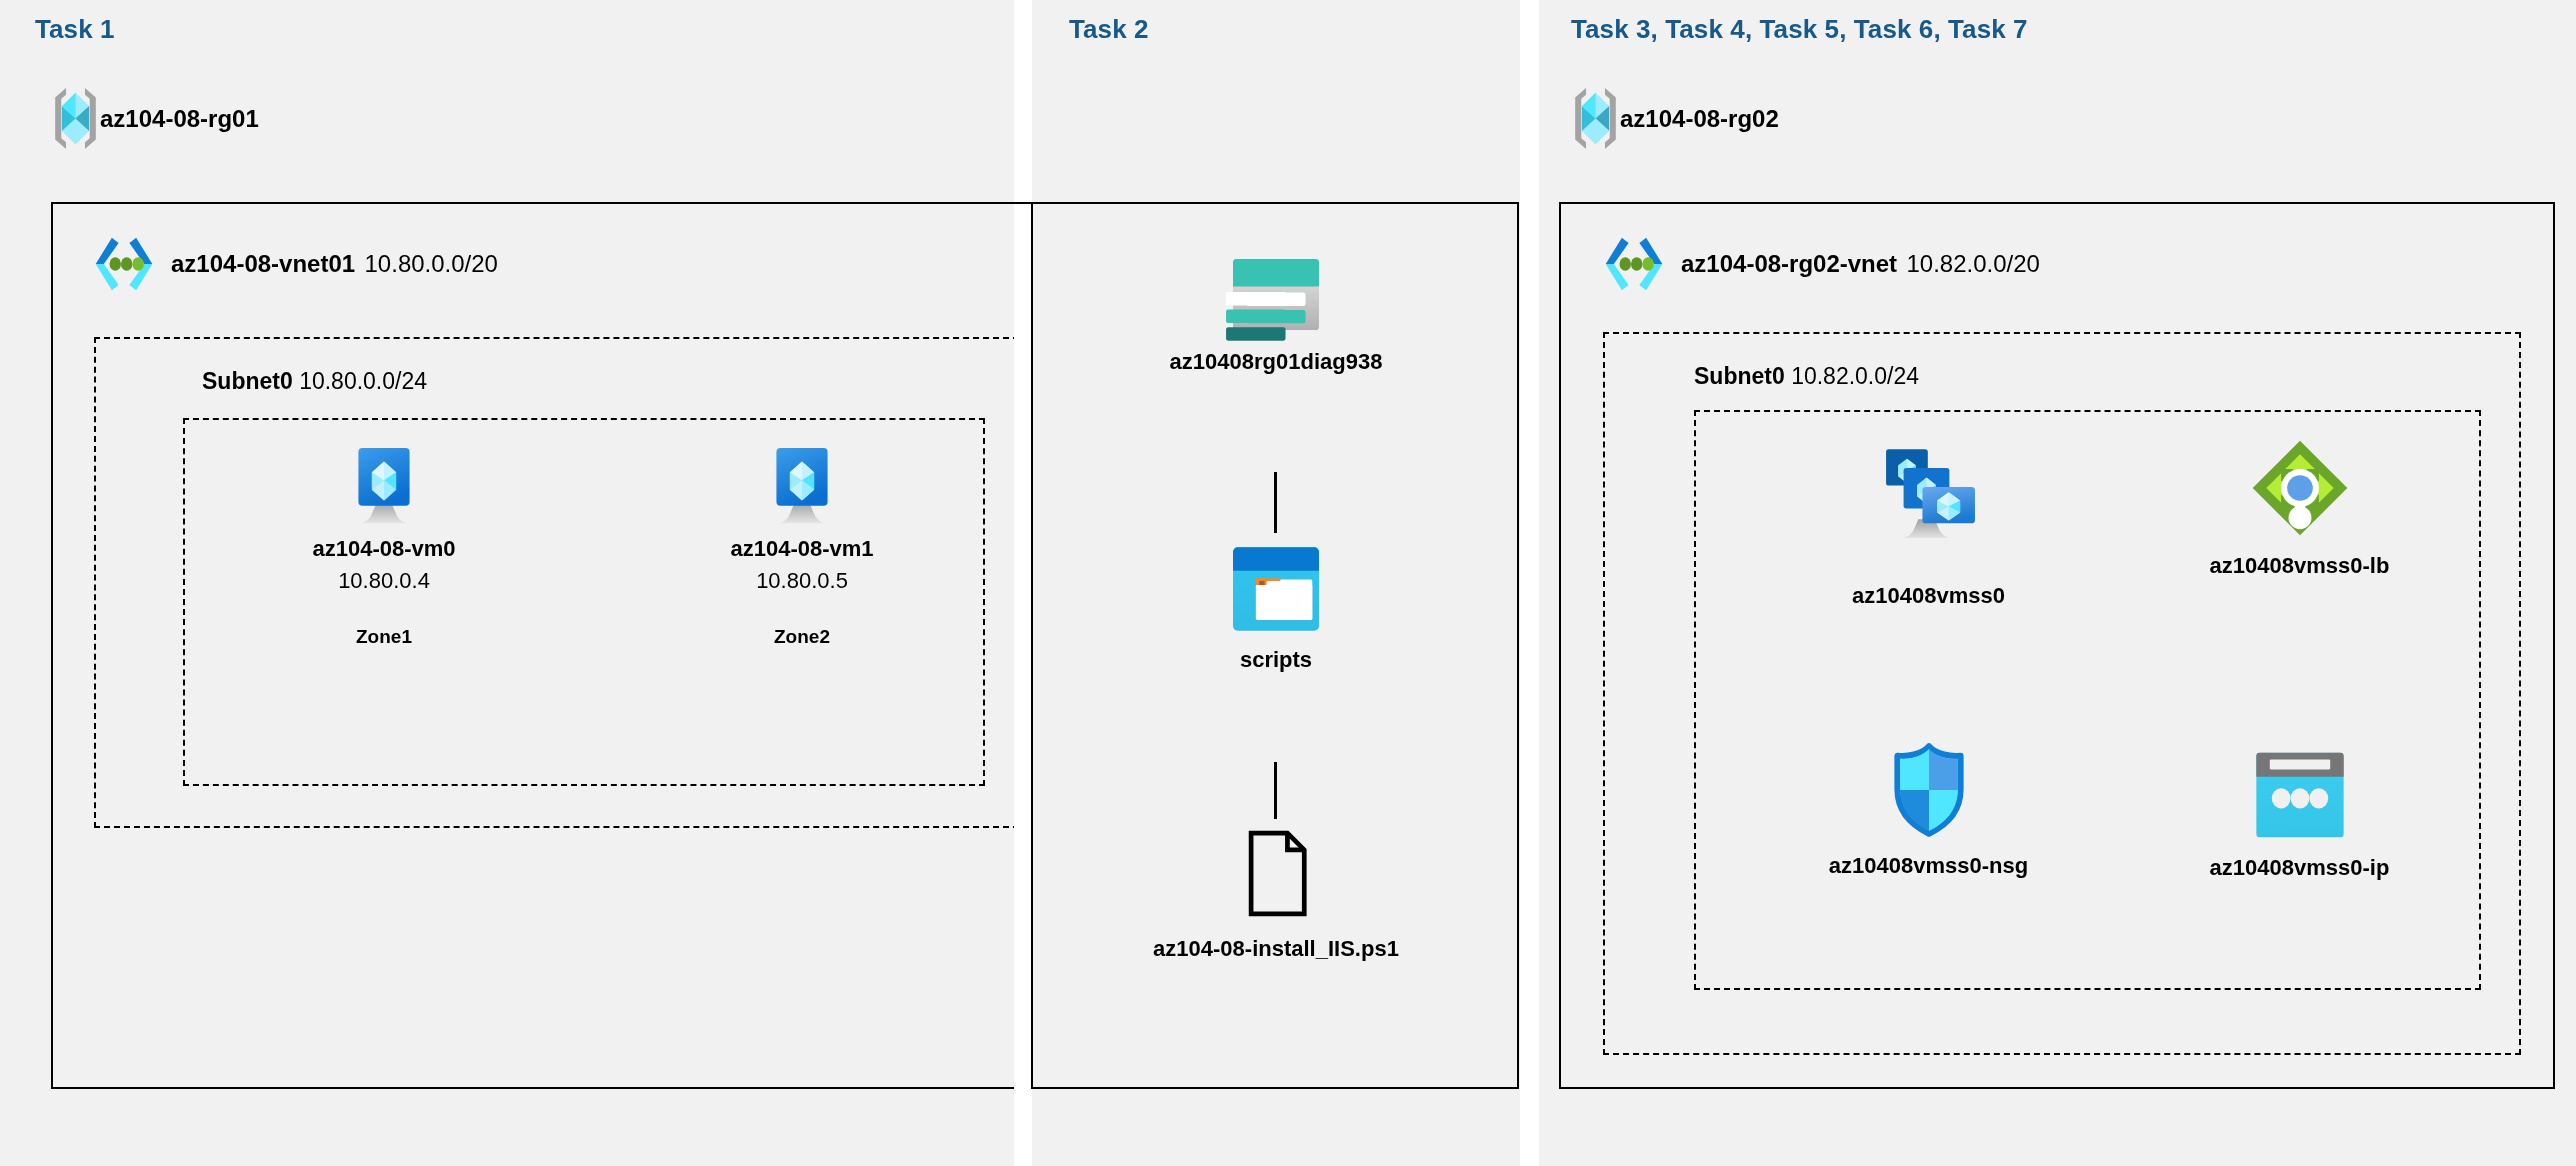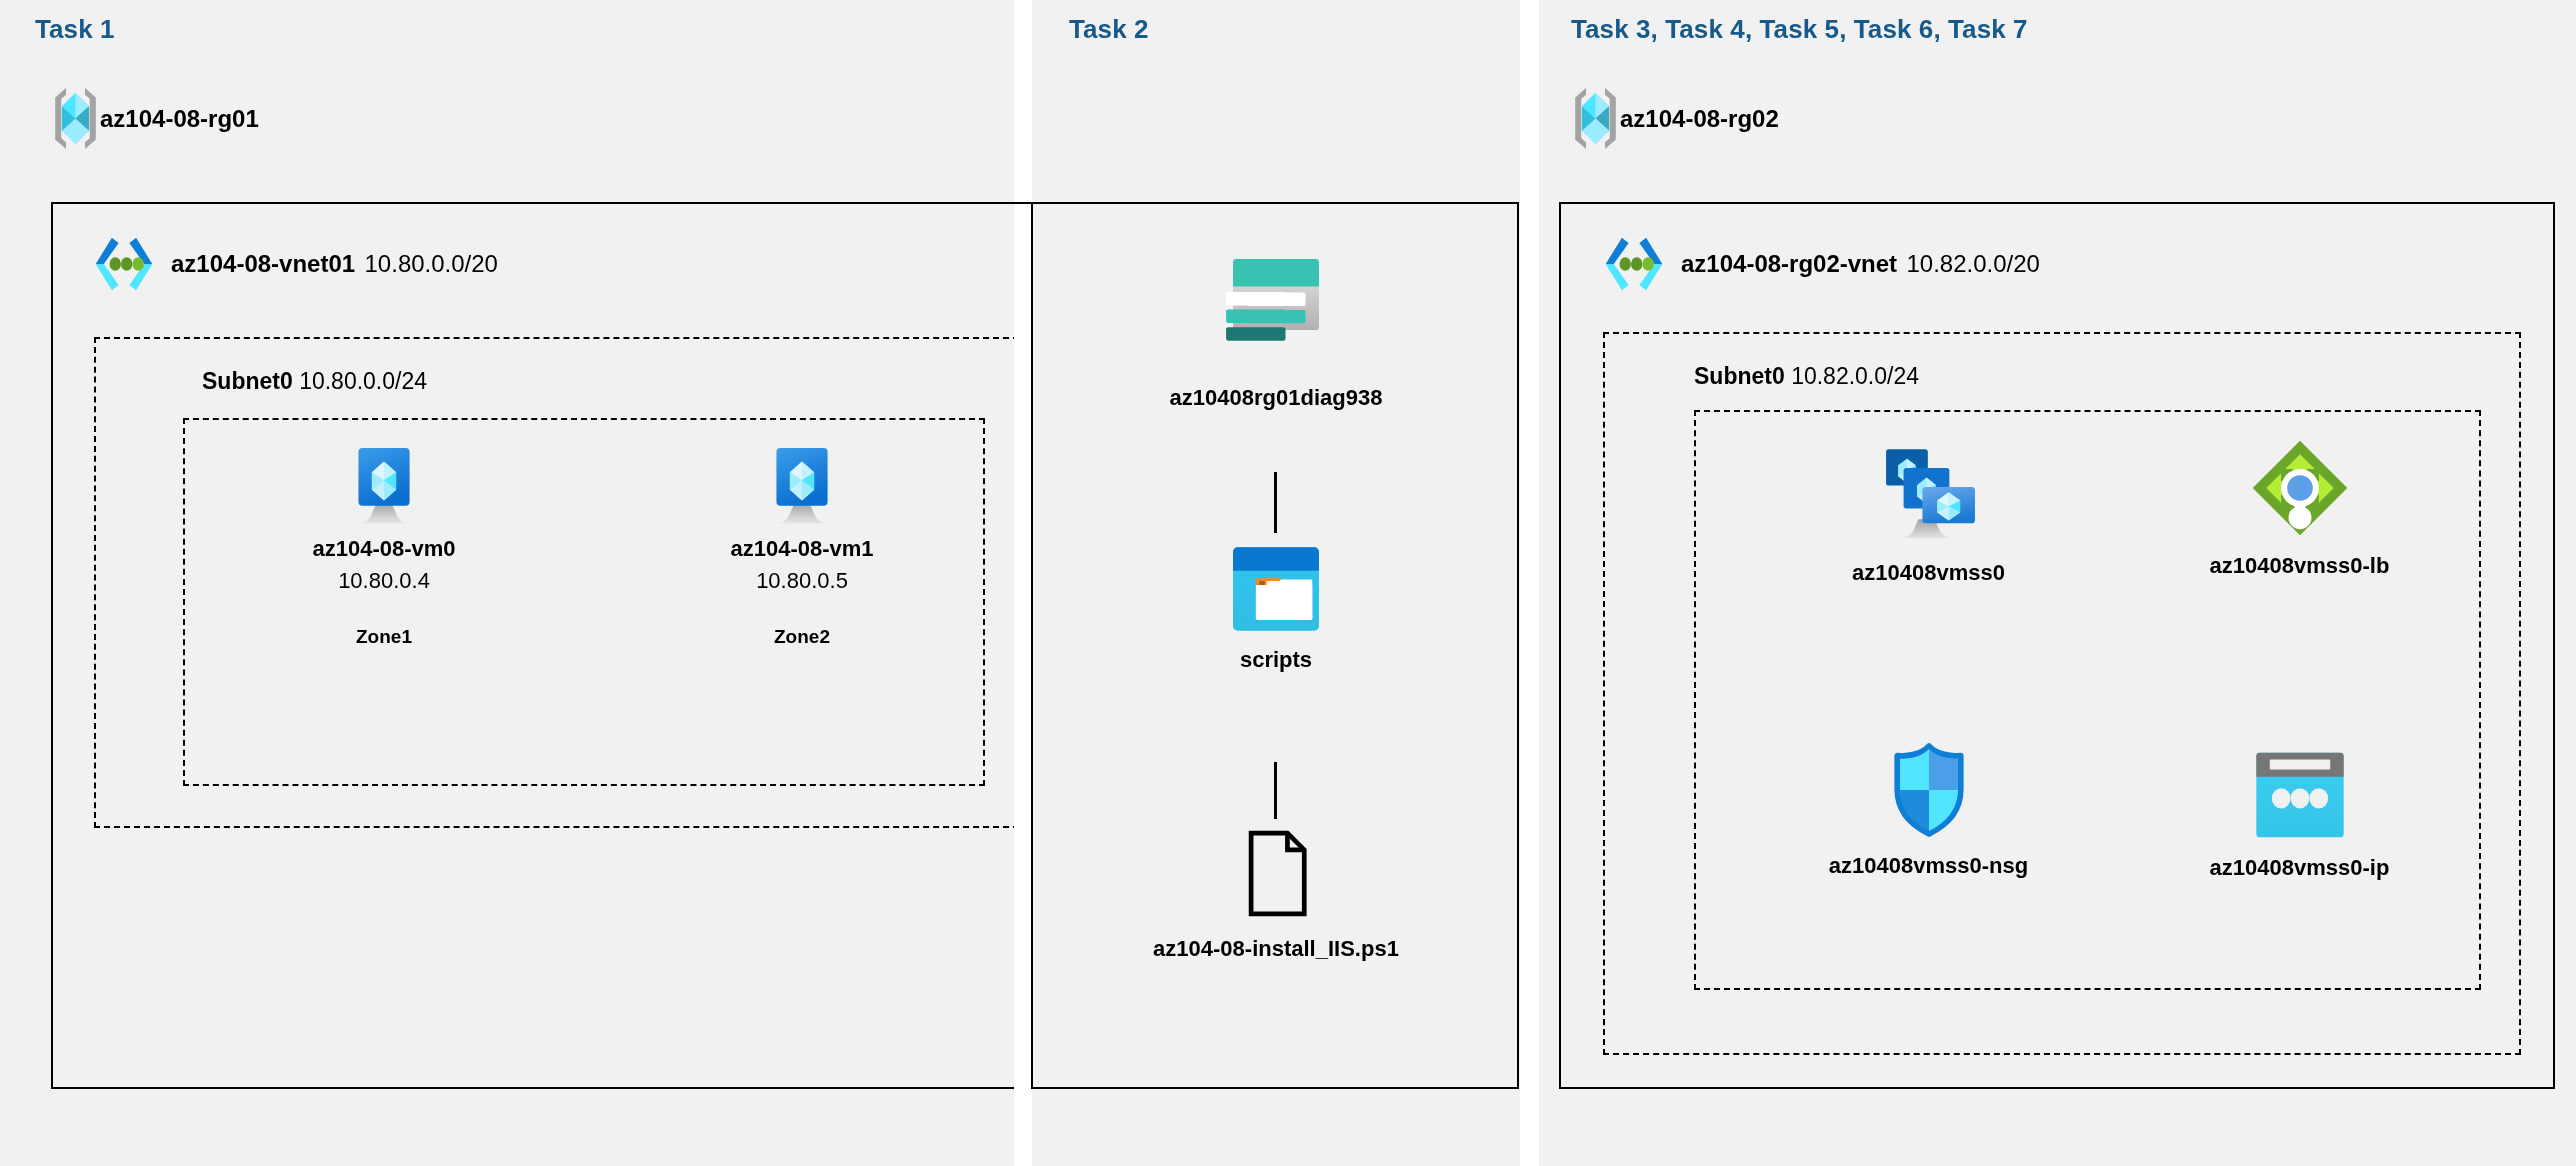--- a/index.html
+++ b/index.html
@@ -143,21 +143,21 @@
   <span class="node-name">az104-08-vm1</span>
   <span class="node-sub">10.80.0.5</span>
   <span class="node-zone">Zone2</span>
 </div>
 
 <div style="position:absolute;left:1014px;top:0;width:17.5px;height:202px;background:#ffffff;"></div>
 <div style="position:absolute;left:1014px;top:206px;width:17.5px;height:960px;background:#ffffff;"></div>
 
 <div class="solidbox" style="left:1031px;top:202px;width:488px;height:887px;"></div>
 
-<div class="node" style="left:1087px;top:256px;width:378px;gap:36px;">
+<div class="node" style="left:1087px;top:256px;width:378px;">
   <span>
     <svg width="94" height="77" viewBox="0 0 140 114">
       <defs>
         <linearGradient id="sabody" x1="0" y1="0" x2="0" y2="1">
           <stop offset="0%" stop-color="#e9e9e9"></stop>
             <stop offset="100%" stop-color="#b0b0b0"></stop>
         </linearGradient>
       </defs>
       <rect x="6" y="4" width="128" height="106" rx="5" fill="url(#sabody)"></rect>
       <path d="M6 9 a5 5 0 0 1 5 -5 h118 a5 5 0 0 1 5 5 v36 h-128 z" fill="#37c2b1"></path>
@@ -255,21 +255,21 @@
   </span>
 </div>
 
 <div class="dashbox" style="left:1603px;top:332px;width:918px;height:723px;"></div>
 <div class="subnet-label" style="left:1694px;top:363px;">
   <b>Subnet0</b><span>&nbsp;</span><span>10.82.0.0/24</span>
 </div>
 
 <div class="dashbox" style="left:1694px;top:410px;width:787px;height:580px;"></div>
 
-<div class="node" style="left:1780px;top:445px;width:297px;">
+<div class="node" style="left:1780px;top:445px;width:297px;gap:23px;">
   <span>
     <svg width="101" height="100" viewBox="0 0 150 148">
       <defs>
         <linearGradient id="vss3" x1="0" y1="0" x2="0.3" y2="1">
           <stop offset="0%" stop-color="#6aa9ef"></stop>
             <stop offset="100%" stop-color="#1b7ad1"></stop>
         </linearGradient>
         <linearGradient id="vsstand" x1="0" y1="0" x2="0" y2="1">
           <stop offset="0%" stop-color="#a0a0a0"></stop>
             <stop offset="100%" stop-color="#e3e3e3"></stop>

